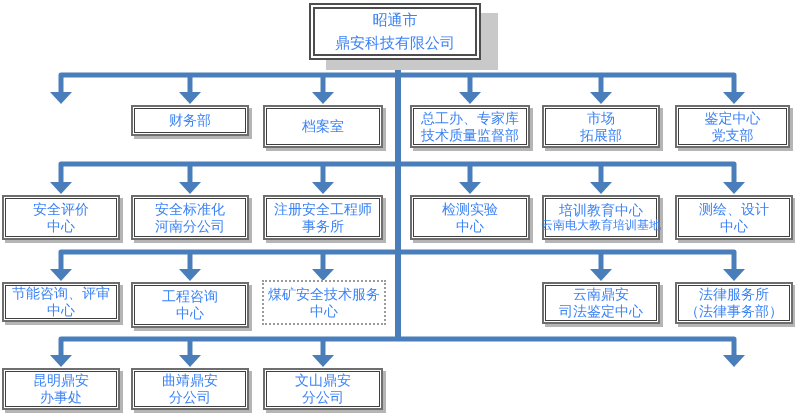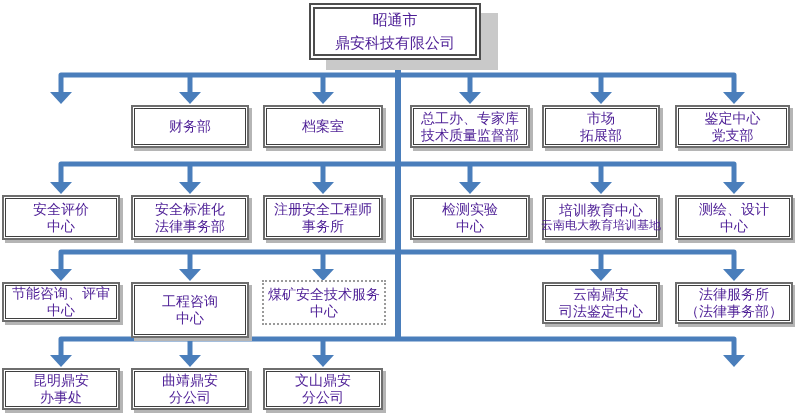--- a/index.html
+++ b/index.html
@@ -1,18 +1,18 @@
 <!DOCTYPE html>
 <html><head>
 <meta charset="utf-8">
 <style>
   html,body{margin:0;padding:0;background:#ffffff;}
   .canvas{
     position:relative;width:795px;height:420px;overflow:hidden;
-    background:#ffffff;color:#4c1d95;
+    background:#ffffff;color:#3b82f6;
     font-family:"Liberation Sans","DejaVu Sans",sans-serif;
   }
   .connectors{position:absolute;left:0;top:0;z-index:1;}
   .dbox{
     position:absolute;z-index:2;background:#ffffff;box-sizing:border-box;
     border:2px solid #6e6e6e;padding:1px;
     box-shadow:3px 3px 0 #b5b5b5;
   }
   .dbox .inner{
     width:100%;height:100%;box-sizing:border-box;
@@ -83,21 +83,21 @@
     </g>
   </svg>
 
   <div class="dbox root" style="left:309px;top:3px;width:172px;height:57px">
     <div class="inner">
       <span class="ln">昭通市</span>
       <span class="ln">鼎安科技有限公司</span>
     </div>
   </div>
 
-  <div class="dbox" style="left:131px;top:105px;width:118px;height:43px">
+  <div class="dbox" style="left:131px;top:105px;width:118px;height:31px">
     <div class="inner">
       <span class="ln">财务部</span>
     </div>
   </div>
   <div class="dbox" style="left:263px;top:105px;width:120px;height:43px">
     <div class="inner">
       <span class="ln">档案室</span>
     </div>
   </div>
   <div class="dbox" style="left:410px;top:105px;width:120px;height:43px">
@@ -121,21 +121,21 @@
 
   <div class="dbox" style="left:2px;top:195px;width:118px;height:45px">
     <div class="inner">
       <span class="ln">安全评价</span>
       <span class="ln">中心</span>
     </div>
   </div>
   <div class="dbox" style="left:131px;top:195px;width:118px;height:45px">
     <div class="inner">
       <span class="ln">安全标准化</span>
-      <span class="ln">法律事务部</span>
+      <span class="ln">河南分公司</span>
     </div>
   </div>
   <div class="dbox" style="left:263px;top:195px;width:120px;height:45px">
     <div class="inner">
       <span class="ln">注册安全工程师</span>
       <span class="ln">事务所</span>
     </div>
   </div>
   <div class="dbox" style="left:410px;top:195px;width:120px;height:45px">
     <div class="inner">
@@ -155,21 +155,21 @@
       <span class="ln">中心</span>
     </div>
   </div>
 
   <div class="dbox" style="left:2px;top:282px;width:118px;height:40px">
     <div class="inner">
       <span class="ln">节能咨询、评审</span>
       <span class="ln">中心</span>
     </div>
   </div>
-  <div class="dbox" style="left:131px;top:282px;width:118px;height:56px">
+  <div class="dbox" style="left:131px;top:282px;width:118px;height:46px">
     <div class="inner">
       <span class="ln">工程咨询</span>
       <span class="ln">中心</span>
     </div>
   </div>
   <div class="dbox dotted" style="left:262px;top:280px;width:124px;height:45px">
     <div class="inner">
       <span class="ln">煤矿安全技术服务</span>
       <span class="ln">中心</span>
     </div>

